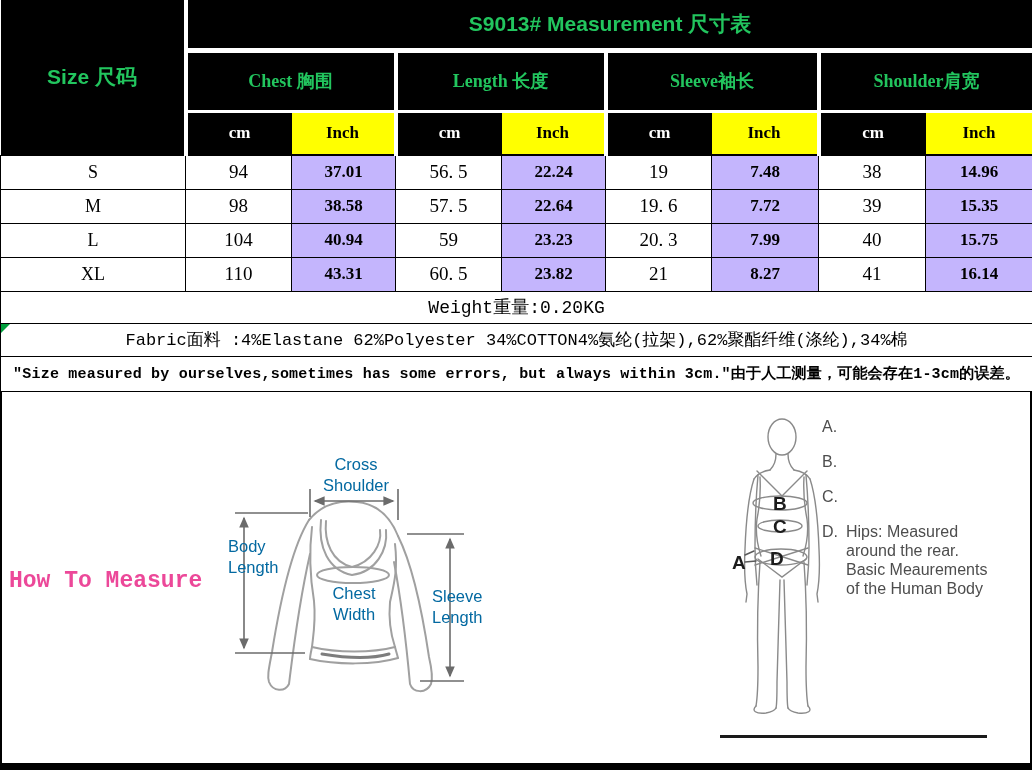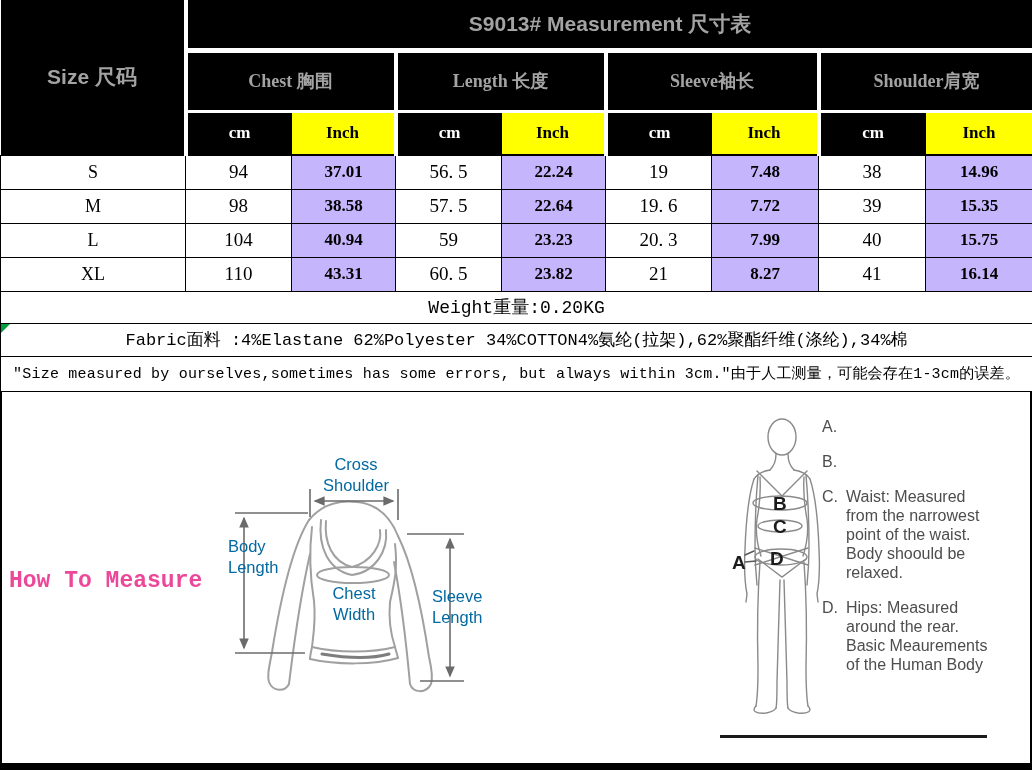--- a/index.html
+++ b/index.html
@@ -4,21 +4,21 @@
 <style>
   html,body{margin:0;padding:0;background:#fff;}
   #page{position:relative;width:1032px;height:770px;background:#fff;overflow:hidden;
         font-family:"Liberation Serif","DejaVu Serif",serif;}
 
   
   table.chart{width:1032px;border-collapse:collapse;table-layout:fixed;}
   table.chart td{padding:0;text-align:center;vertical-align:middle;overflow:hidden;}
 
   
-  td.hdr{background:#000;color:#a3a3a3;}
+  td.hdr{background:#000;color:#22c55e;}
   td.size-cell{font-family:"Liberation Sans","DejaVu Sans",sans-serif;font-weight:bold;
                font-size:21px;border-right:4px solid #fff;}
   td.title-cell{font-family:"Liberation Sans","DejaVu Sans",sans-serif;font-weight:bold;
                 font-size:21px;border-bottom:5px solid #fff;}
   td.group-cell{font-size:18px;font-weight:bold;border-bottom:3px solid #fff;}
   td.group-sep{border-left:4px solid #fff;}
   td.unit-cm{background:#000;color:#fff;font-size:17px;font-weight:bold;border-bottom:2px solid #000;}
   td.unit-inch{background:#ffff00;color:#000;font-size:17px;font-weight:bold;border-bottom:2px solid #000;}
 
   
@@ -27,21 +27,21 @@
   tr.data td.cm{font-size:19px;}
   tr.data td.sz{font-size:18px;}
 
   td.span-row{border:1px solid #000;background:#fff;
               font-family:"Liberation Mono","DejaVu Sans Mono",monospace;}
   td.weight-row{font-size:18px;}
   td.fabric-row{font-size:17px;position:relative;}
   .fabric-flex{display:flex;justify-content:center;align-items:center;}
   .green-tri{position:absolute;left:0;top:0;width:0;height:0;
              border-top:9px solid #009e3c;border-right:9px solid transparent;}
-  td.disclaimer-row{text-align:left;font-size:15px;font-weight:normal;padding-left:5px;
+  td.disclaimer-row{text-align:left;font-size:15px;font-weight:bold;padding-left:5px;
                     letter-spacing:.2px;}
 
   
   .measure-panel{position:relative;width:1028px;height:371px;background:#fff;
                  border-left:2px solid #000;border-right:2px solid #000;}
   .bottom-bar{width:1032px;height:8px;background:#000;}
 
   .htm-heading{position:absolute;left:7px;top:176px;
                font-family:"Liberation Mono","DejaVu Sans Mono",monospace;
                font-weight:bold;font-size:23px;color:#ec4899;white-space:nowrap;}
@@ -249,21 +249,20 @@
 
     <div class="instructions">
       <div class="instr">
         <span class="instr-key">A.</span>
       </div>
       <div class="instr">
         <span class="instr-key">B.</span>
       </div>
       <div class="instr">
         <span class="instr-key">C.</span>
-        <span class="instr-text">Waist: Measured from the narrowest point of the waist. Body shoould be relaxed.</span>
       </div>
       <div class="instr">
         <span class="instr-key">D.</span>
         <span class="instr-text">Hips: Measured around the rear. Basic Meaurements of the Human Body</span>
       </div>
     </div>
 
     <div class="underline"></div>
   </div>
 

